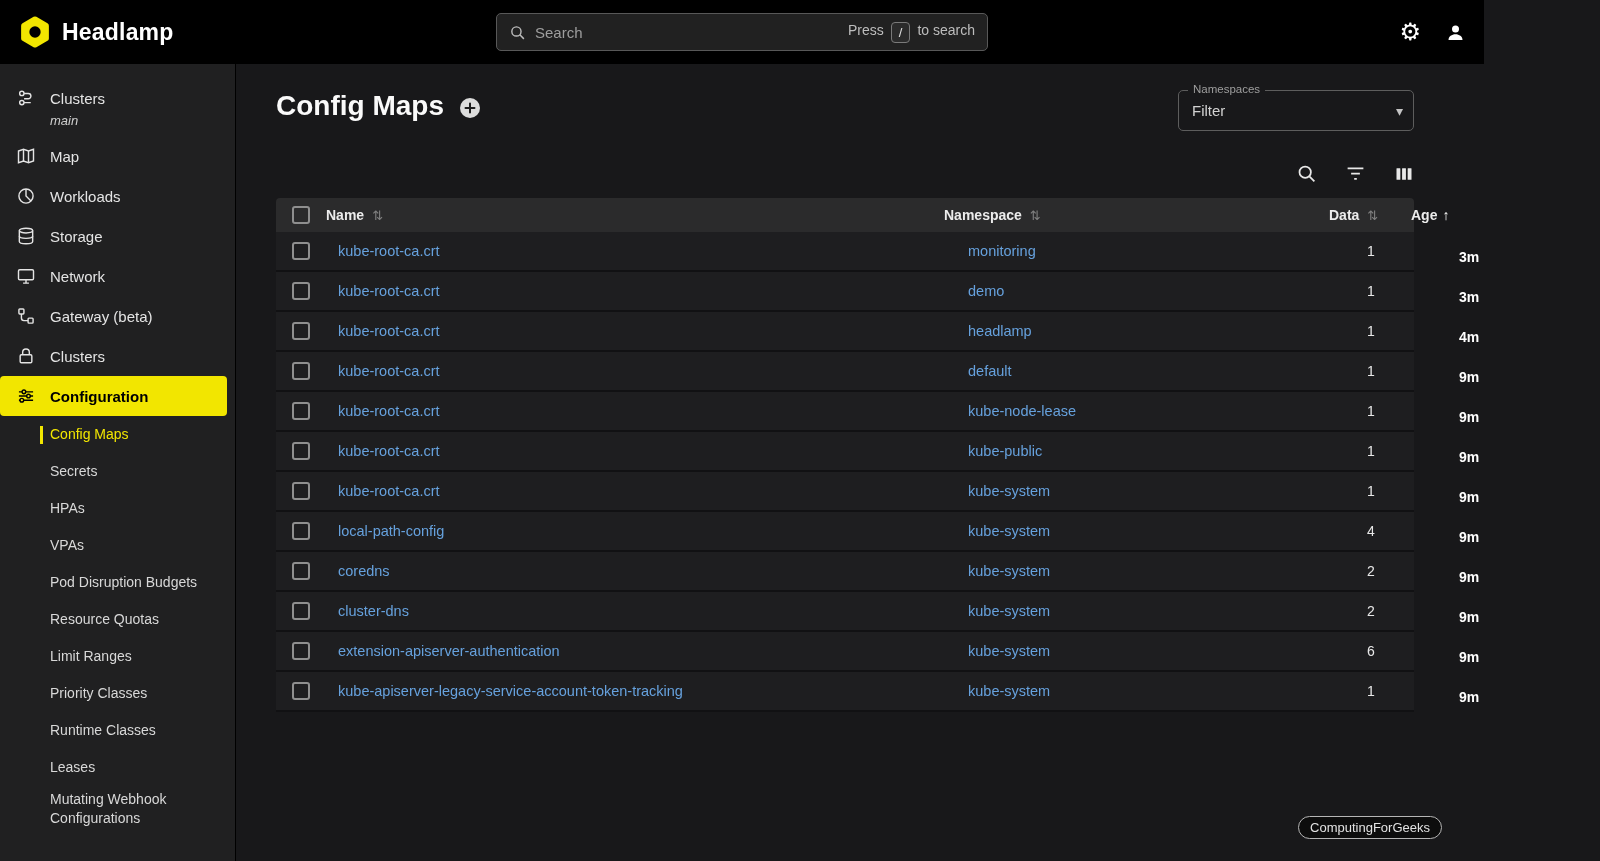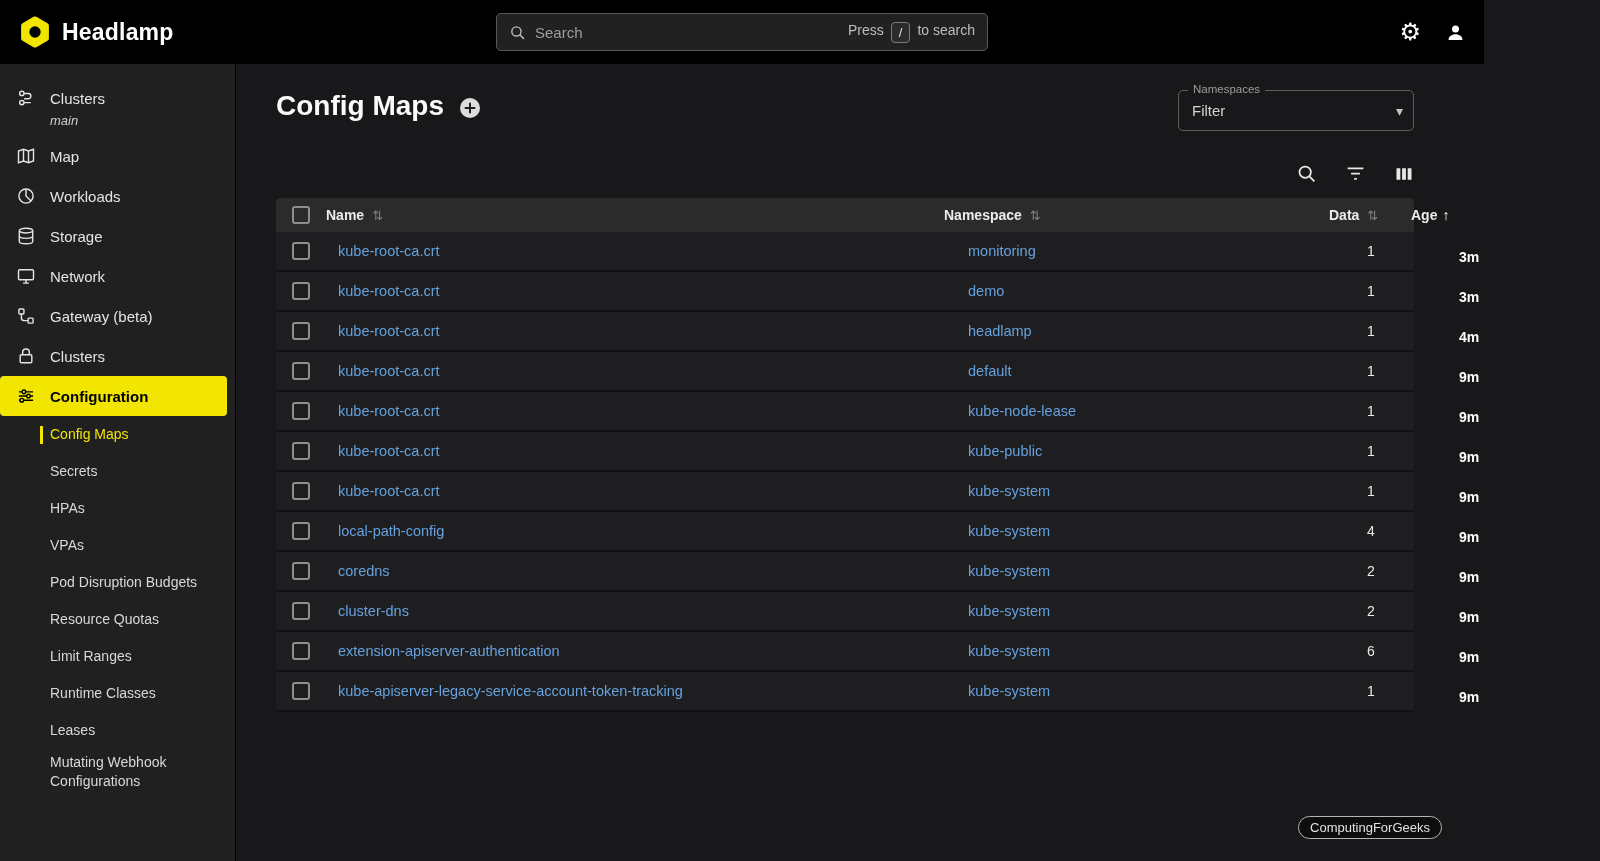--- a/index.html
+++ b/index.html
@@ -236,20 +236,23 @@
         <div class="sub-item">
             <span>Pod Disruption Budgets</span>
           </div>
         <div class="sub-item">
             <span>Resource Quotas</span>
           </div>
         <div class="sub-item">
             <span>Limit Ranges</span>
           </div>
         <div class="sub-item">
+            <span>Priority Classes</span>
+          </div>
+        <div class="sub-item">
             <span>Runtime Classes</span>
           </div>
         <div class="sub-item">
             <span>Leases</span>
           </div>
         <div class="sub-item">
             <span>Mutating Webhook Configurations</span>
           </div>
       </div>
     </nav>

